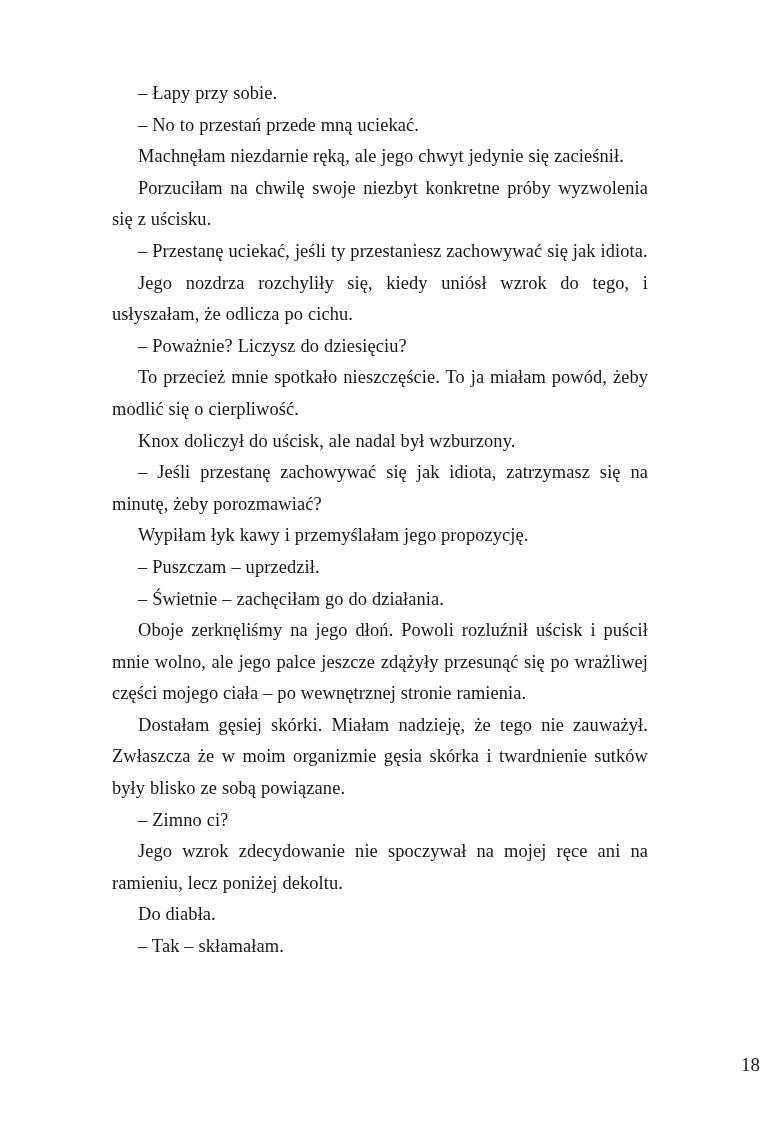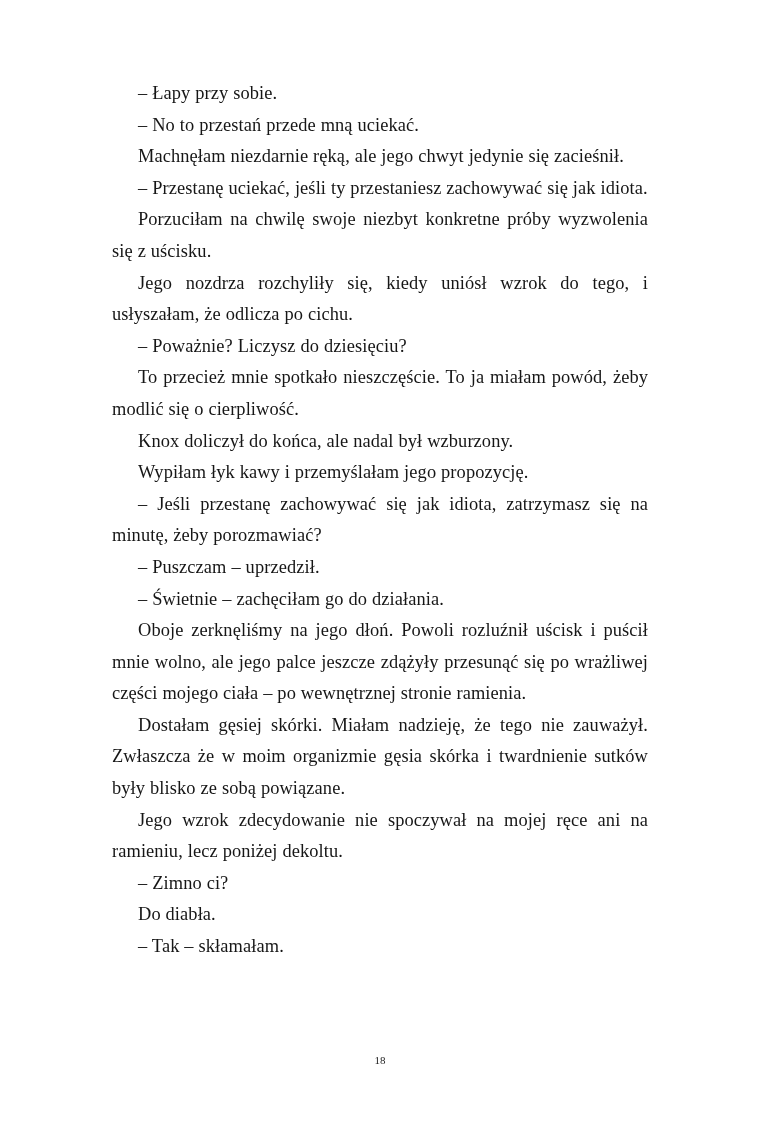--- a/index.html
+++ b/index.html
@@ -43,48 +43,48 @@
     text-indent: 26px;
   }
   .para.last-line-left {
     text-align-last: left;
   }
   .folio {
     position: absolute;
     left: 0;
     top: 1054px;
     width: 760px;
-    text-align: center;
-    font-size: 11px;
+    text-align: right;
+    font-size: 19px;
     color: #222222;
     font-family: "Liberation Serif", "DejaVu Serif", serif;
   }
 </style>
 </head>
 <body>
 
 <div class="page">
 
   <div class="text-block">
     <p class="para dialogue last-line-left">– Łapy przy sobie.</p>
     <p class="para dialogue last-line-left">– No to przestań przede mną uciekać.</p>
     <p class="para last-line-left">Machnęłam niezdarnie ręką, ale jego chwyt jedynie się zacieśnił.</p>
+    <p class="para last-line-left">Porzuciłam na chwilę swoje niezbyt konkretne próby wyzwolenia się z uścisku.</p>
     <p class="para dialogue last-line-left">– Przestanę uciekać, jeśli ty przestaniesz zachowywać się jak idiota.</p>
-    <p class="para last-line-left">Porzuciłam na chwilę swoje niezbyt konkretne próby wyzwolenia się z uścisku.</p>
     <p class="para last-line-left">Jego nozdrza rozchyliły się, kiedy uniósł wzrok do tego, i usłyszałam, że odlicza po cichu.</p>
     <p class="para dialogue last-line-left">– Poważnie? Liczysz do dziesięciu?</p>
     <p class="para last-line-left">To przecież mnie spotkało nieszczęście. To ja miałam powód, żeby modlić się o cierpliwość.</p>
-    <p class="para last-line-left">Knox doliczył do końca, ale nadal był wzburzony.</p>
+    <p class="para last-line-left">Knox doliczył do uścisk, ale nadal był wzburzony.</p>
+    <p class="para dialogue last-line-left">– Jeśli przestanę zachowywać się jak idiota, zatrzymasz się na minutę, żeby porozmawiać?</p>
     <p class="para last-line-left">Wypiłam łyk kawy i przemyślałam jego propozycję.</p>
-    <p class="para dialogue last-line-left">– Jeśli przestanę zachowywać się jak idiota, zatrzymasz się na minutę, żeby porozmawiać?</p>
     <p class="para dialogue last-line-left">– Puszczam – uprzedził.</p>
     <p class="para dialogue last-line-left">– Świetnie – zachęciłam go do działania.</p>
     <p class="para last-line-left">Oboje zerknęliśmy na jego dłoń. Powoli rozluźnił uścisk i puścił mnie wolno, ale jego palce jeszcze zdążyły przesunąć się po wrażliwej części mojego ciała – po wewnętrznej stronie ramienia.</p>
     <p class="para last-line-left">Dostałam gęsiej skórki. Miałam nadzieję, że tego nie zauważył. Zwłaszcza że w moim organizmie gęsia skórka i twardnienie sutków były blisko ze sobą powiązane.</p>
+    <p class="para dialogue last-line-left">– Zimno ci?</p>
     <p class="para last-line-left">Jego wzrok zdecydowanie nie spoczywał na mojej ręce ani na ramieniu, lecz poniżej dekoltu.</p>
-    <p class="para dialogue last-line-left">– Zimno ci?</p>
     <p class="para last-line-left">Do diabła.</p>
     <p class="para dialogue last-line-left">– Tak – skłamałam.</p>
   </div>
 
   <div class="folio">18</div>
 
 </div>
 
 </body></html>

